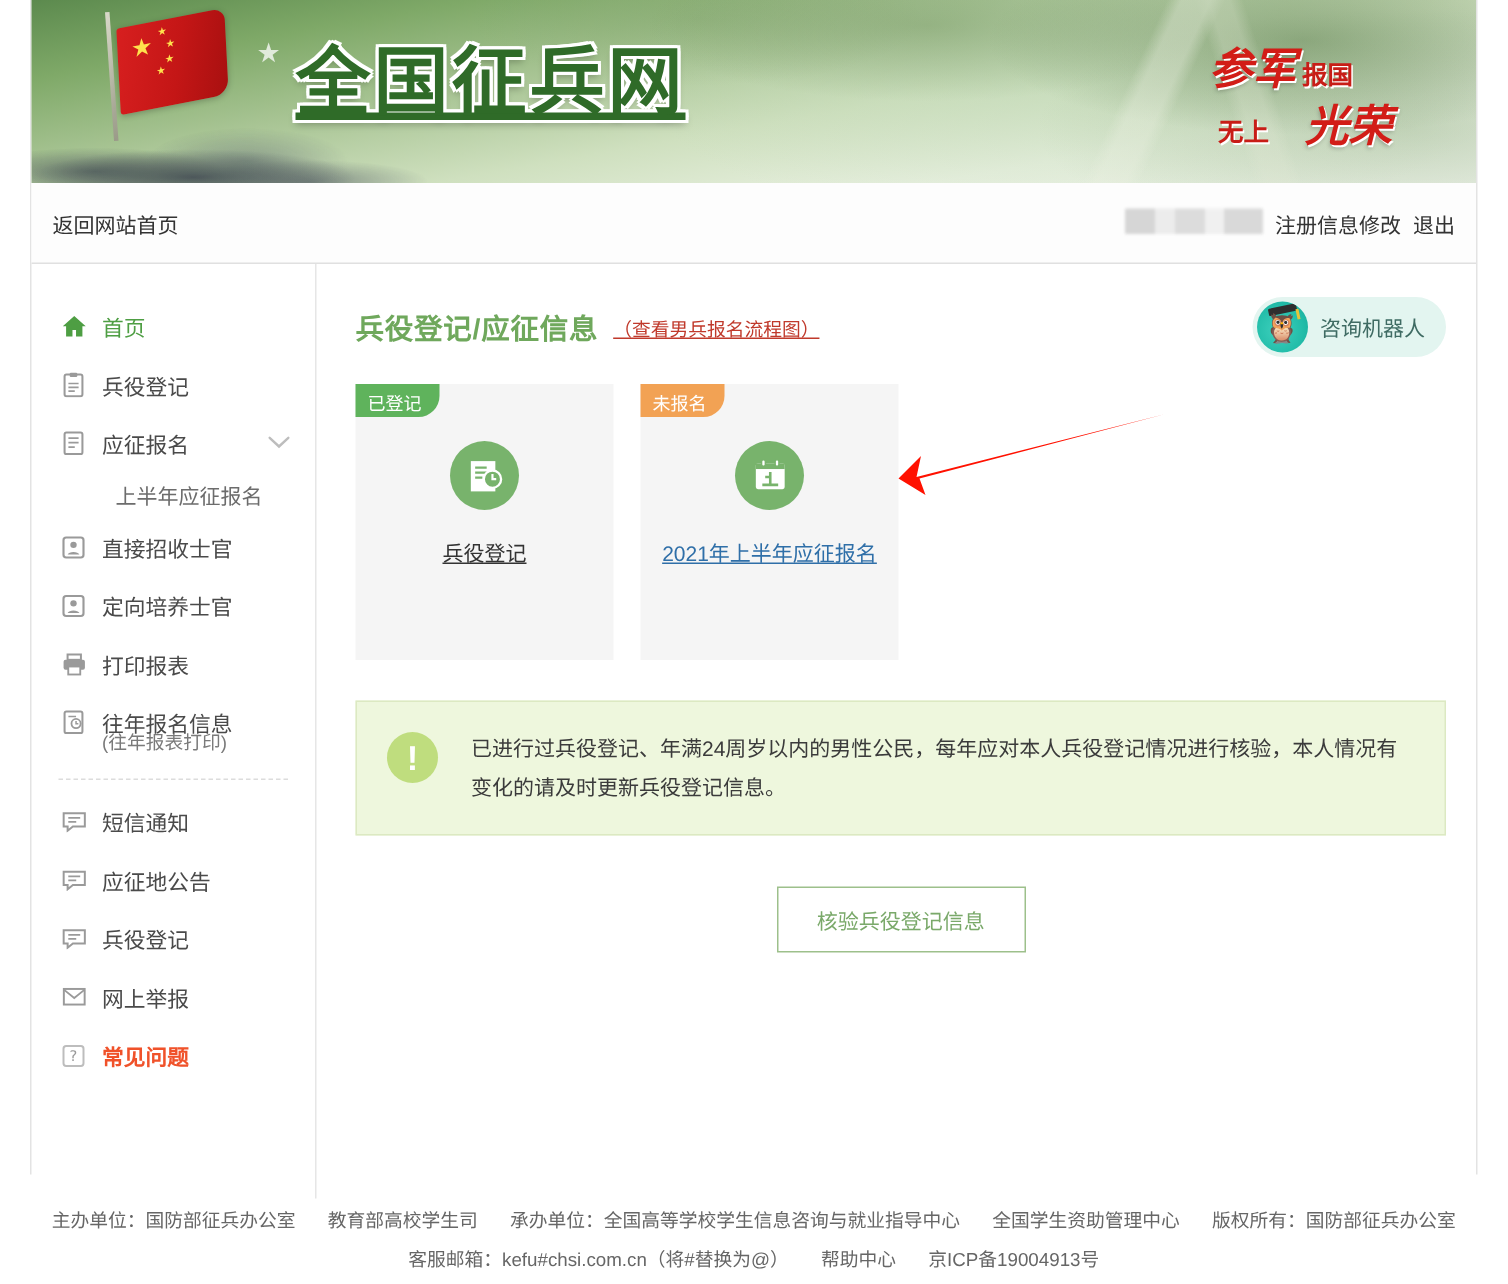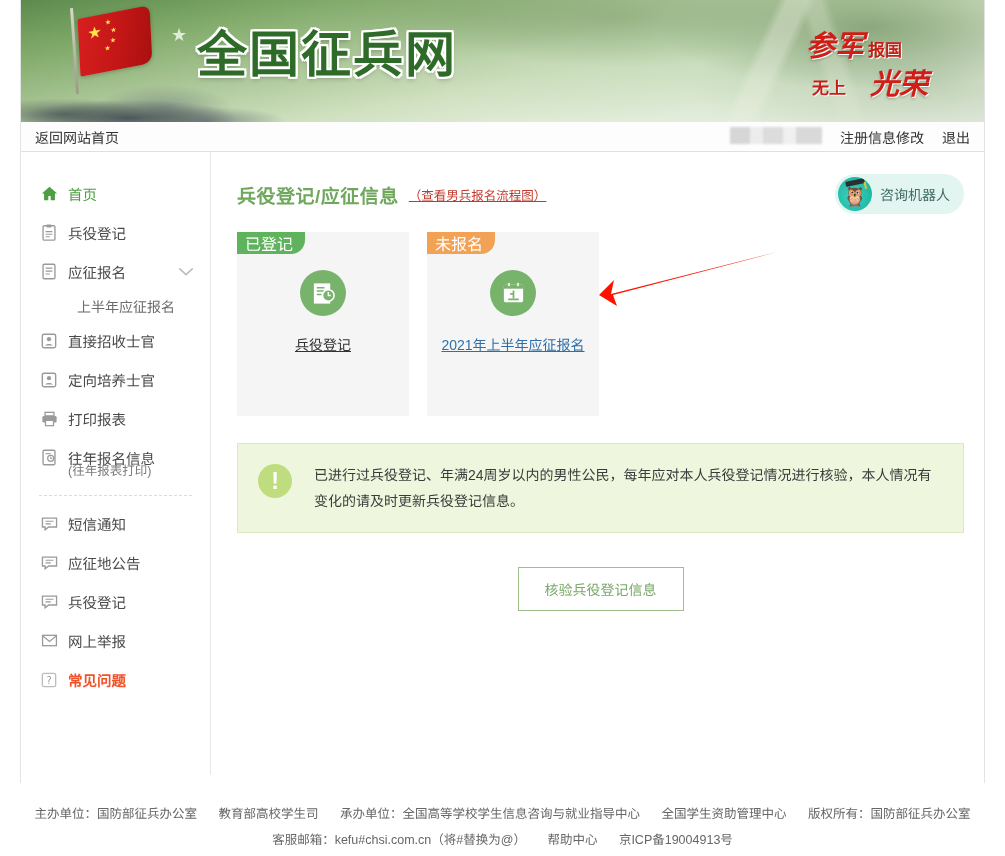--- a/index.html
+++ b/index.html
@@ -76,20 +76,21 @@
   }
   .banner-title {
     position: absolute; left: 176px; top: 14px;
     font-family: "DejaVu Sans", "Liberation Sans", sans-serif;
     font-size: 50px; font-weight: bold; letter-spacing: 2px;
     color: #2f6b28;
     text-shadow:
       -2px -2px 0 #ffffff, 2px -2px 0 #ffffff, -2px 2px 0 #ffffff, 2px 2px 0 #ffffff,
       0 -2px 0 #ffffff, 0 2px 0 #ffffff, -2px 0 0 #ffffff, 2px 0 0 #ffffff,
       0 3px 5px rgba(0,0,0,.25);
+    text-decoration: underline;
   }
   .banner-sub {
     position: absolute; left: 196px; top: 78px;
     font-size: 14px; letter-spacing: 7px; color: #3e6f35; font-weight: bold;
     text-shadow: 0 1px 2px rgba(255,255,255,.8);
   }
   .slogan { position: absolute; right: 18px; top: 18px; width: 210px; height: 80px; }
   .slogan .l1 { position: absolute; left: 50px; top: 4px; white-space: nowrap; }
   .slogan .l2 { position: absolute; left: 52px; top: 42px; white-space: nowrap; }
   .slogan .big {
@@ -99,32 +100,32 @@
   }
   .slogan .sm {
     font-family: "DejaVu Serif", "Liberation Serif", serif;
     font-size: 17px; font-weight: bold; color: #c81d17;
     text-shadow: 1px 1px 0 #fff;
     margin-left: 4px;
   }
 
   
   .topnav {
-    height: 30px;
+    height: 54px;
     border-bottom: 1px solid #e0e0e0;
     background: #fdfdfd;
     display: flex; align-items: center;
     padding: 0 14px 0 14px;
     position: relative;
   }
   .topnav .home-link {
     font-size: 14px; color: #333; text-decoration: none; cursor: pointer;
   }
   .topnav .right {
-    margin-left: auto; display: flex; align-items: flex-start; gap: 18px;
+    margin-left: auto; display: flex; align-items: flex-start; gap: 8px;
   }
   .user-redacted {
     width: 92px; height: 17px;
     background:
       linear-gradient(90deg, #d6d6d6 0 22%, #ececec 22% 36%, #dcdcdc 36% 58%, #f0f0f0 58% 72%, #d9d9d9 72% 100%);
     filter: blur(1.1px);
     border-radius: 1px;
   }
   .topnav .right a {
     font-size: 14px; color: #333; text-decoration: none; cursor: pointer;
@@ -210,21 +211,21 @@
     width: 172px; height: 184px;
     background: #f5f5f5;
     position: relative;
     padding-top: 30px;
     text-align: center;
   }
   .badge {
     position: absolute; left: 0; top: 0;
     height: 22px; padding: 0 12px 0 8px;
     display: flex; align-items: center;
-    font-size: 16px; color: #fff;
+    font-size: 12px; color: #fff;
     border-bottom-right-radius: 14px;
   }
   .badge.green { background: #5fb35c; }
   .badge.orange { background: #f2a254; }
   .card-icon {
     width: 46px; height: 46px; border-radius: 50%;
     background: #78b36c;
     margin: 8px auto 0 auto;
     display: flex; align-items: center; justify-content: center;
   }

